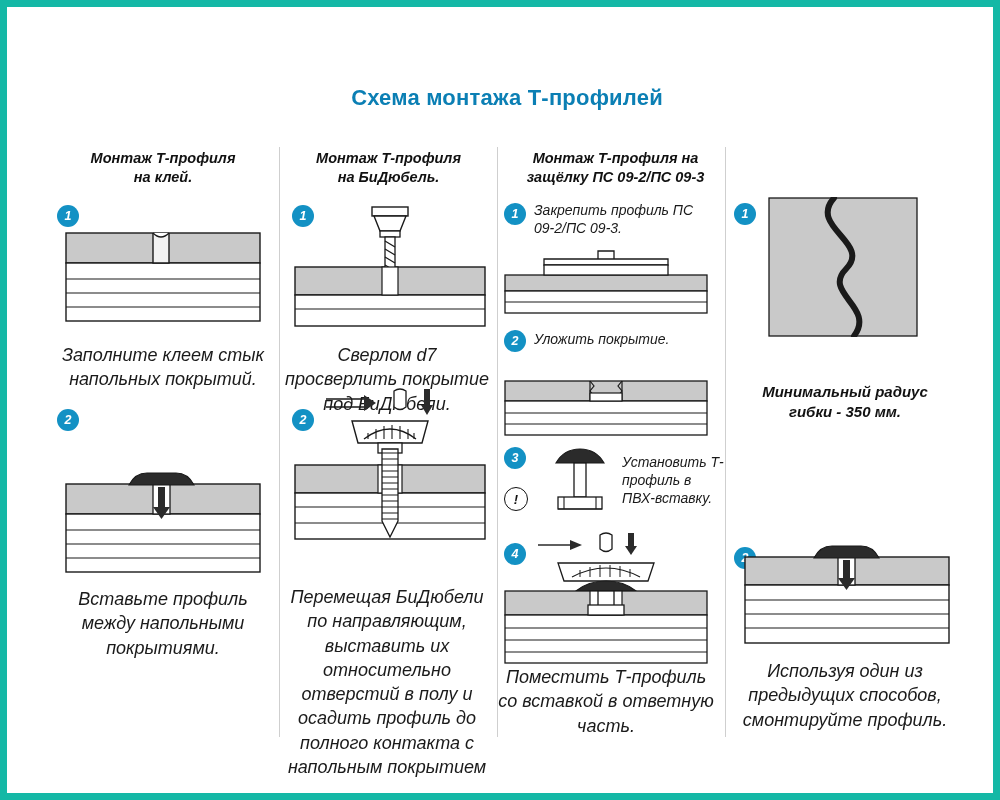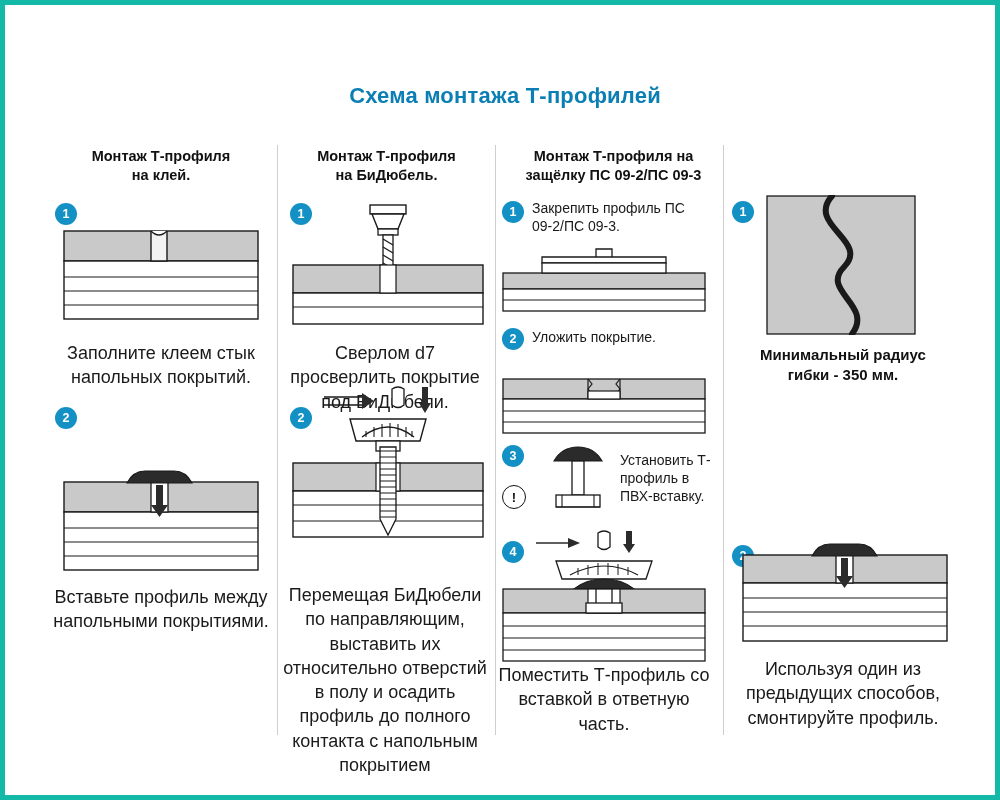--- a/index.html
+++ b/index.html
@@ -12,21 +12,21 @@
     background: #ffffff;
     font-family: "Liberation Sans", sans-serif;
     color: #1a1a1a;
     overflow: hidden;
   }
   .page {
     position: relative;
     width: 1000px;
     height: 800px;
     box-sizing: border-box;
-    border: 5px solid #14b8a6;
+    border: 7px solid #14b8a6;
     background: #fff;
   }
   .title {
     position: absolute;
     top: 78px;
     left: 0;
     width: 1000px;
     text-align: center;
     font-size: 22px;
     font-weight: bold;
@@ -38,20 +38,21 @@
     top: 140px;
     left: 40px;
     width: 920px;
     height: 590px;
     display: flex;
   }
   .col {
     position: relative;
     box-sizing: border-box;
     padding: 0 10px;
+    font-style: italic;
   }
   .col.c1 { width: 232px; }
   .col.c2 { width: 218px; border-left: 1px solid #cfcfcf; }
   .col.c3 { width: 228px; border-left: 1px solid #cfcfcf; padding-left: 18px; }
   .col.c4 { width: 242px; border-left: 1px solid #cfcfcf; }
 
   .col-head {
     text-align: center;
     font-size: 14.5px;
     font-weight: bold;
@@ -64,20 +65,21 @@
     font-size: 18px;
     line-height: 1.35;
     color: #1a1a1a;
   }
   .subhead {
     text-align: center;
     font-size: 15px;
     font-weight: bold;
     line-height: 1.3;
     color: #111;
+    margin-top: 35px;
   }
   .badge {
     width: 22px;
     height: 22px;
     border-radius: 50%;
     background: #1391c4;
     color: #fff;
     font-size: 12.5px;
     font-weight: bold;
     display: flex;

